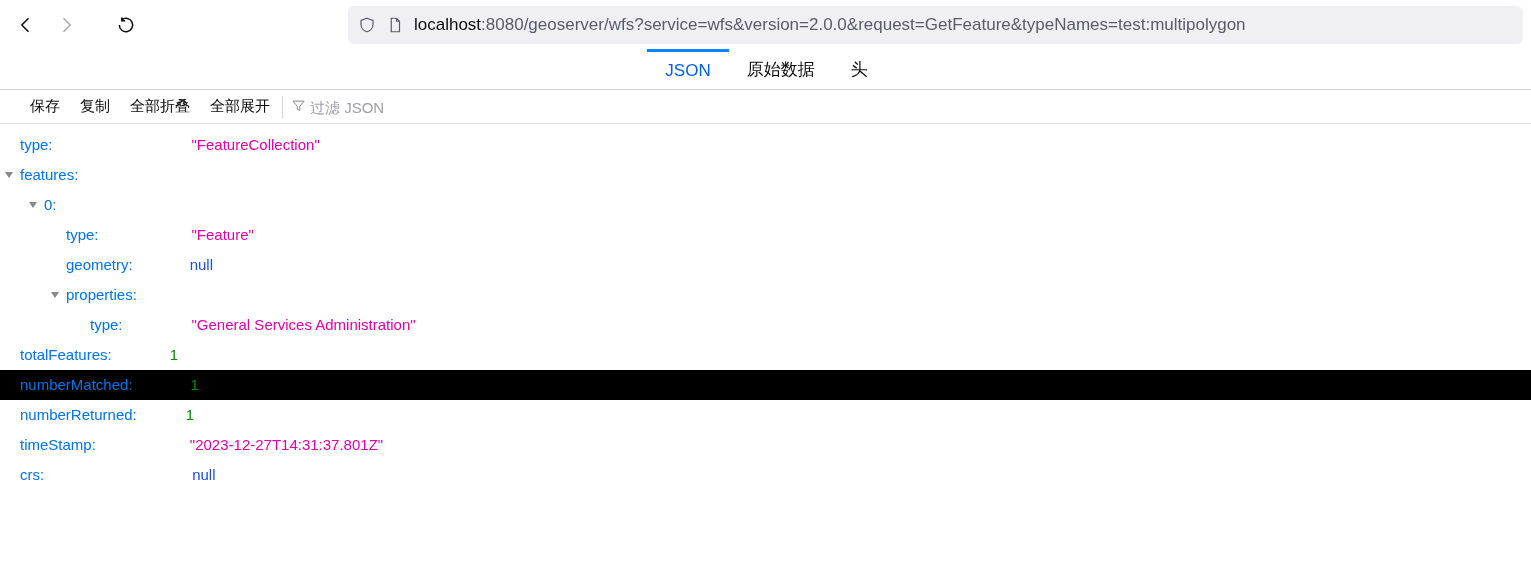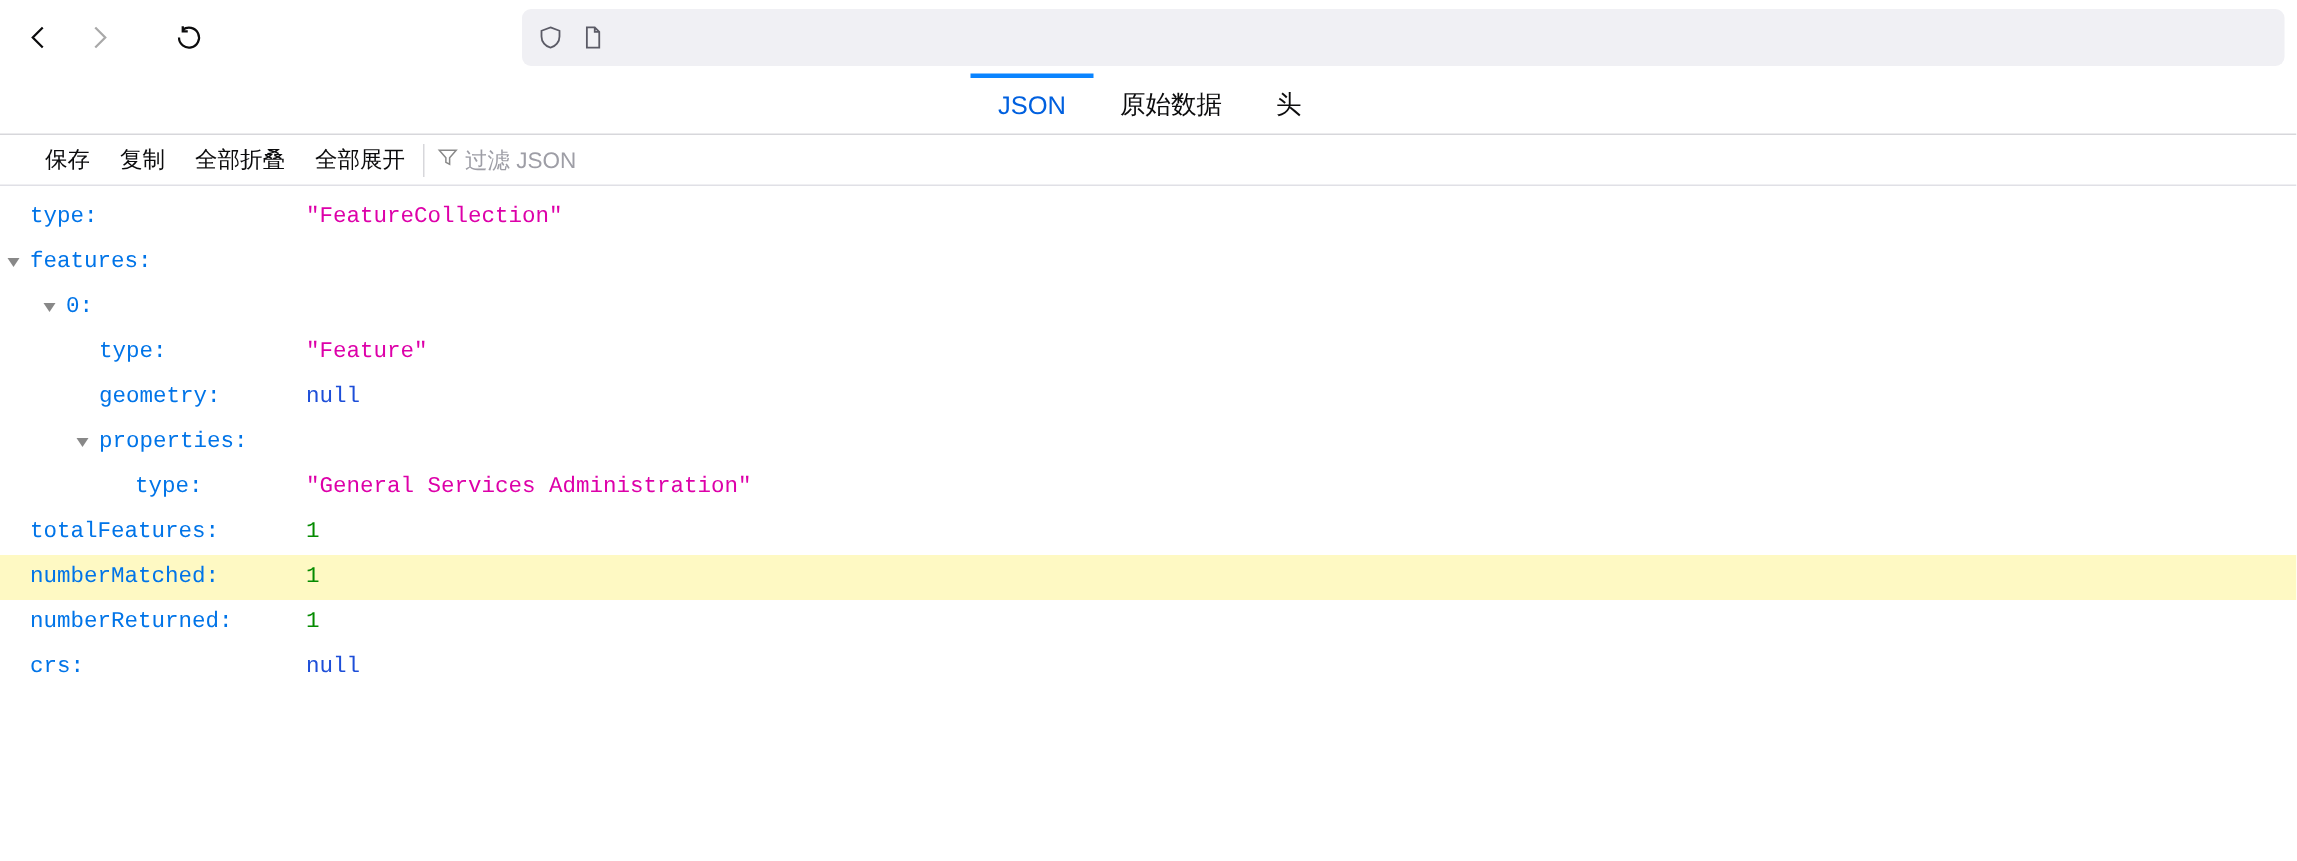--- a/index.html
+++ b/index.html
@@ -17,23 +17,23 @@
   .tabs { display: flex; align-items: flex-end; height: 40px; border-bottom: 1px solid #d7d7db; padding-left: 2px; justify-content: center; }
   .tab { padding: 9px 18px 8px; font-size: 17px; color: #0c0c0d; cursor: pointer; border-top: 3px solid transparent; }
   .tab.active { color: #0060df; border-top: 3px solid #0a84ff; }
   .actions { display: flex; align-items: center; height: 34px; border-bottom: 1px solid #e0e0e6; padding: 0 20px; gap: 0; font-size: 15px; }
   .action { padding: 6px 10px; cursor: pointer; color: #0c0c0d; }
   .divider { width: 1px; height: 22px; background: #d7d7db; margin: 0 2px; }
   .filter-wrap { display: flex; align-items: flex-end; padding: 0 6px; gap: 4px; color: #888; }
   .filter-icon svg { width: 15px; height: 15px; stroke: #888; stroke-width: 1.6; fill: none; }
   .filter-input { border: none; outline: none; font-size: 15px; background: transparent; width: 120px; }
   .filter-input::placeholder { color: #9e9ea6; }
-  .json-view { font-family: Liberation Mono, monospace; font-size: 15px; padding: 6px 0 12px; }
+  .json-view { font-family: Liberation Sans, sans-serif; font-size: 15px; padding: 6px 0 12px; }
   .row { display: flex; align-items: center; line-height: 30px; height: 30px; white-space: pre; }
-  .row.hl { background: #fef9c3; }
+  .row.hl { background: #000000; }
   .tw { display: inline-flex; align-items: center; width: 14px; height: 14px; cursor: pointer; margin-right: 2px; }
   .tw svg { width: 10px; height: 10px; fill: #888; }
   .key { color: #0074e8; }
   .str { color: #dd00a9; }
   .num { color: #058b00; }
   .nul { color: #1d4ed8; }
   .pad { display: inline-block; }
 </style>
 </head>
 <body>
@@ -57,20 +57,23 @@
   <div class="url-bar">
     <span class="url-icon">
       <svg viewBox="0 0 24 24">
           <path d="M12 3 L20 6 V11 C20 16 16.5 20 12 21 C7.5 20 4 16 4 11 V6 Z"></path>
         </svg>
     </span>
     <span class="url-icon">
       <svg viewBox="0 0 24 24">
           <path d="M7 3 H14 L18 7 V21 H7 Z M14 3 V7 H18"></path>
         </svg>
+    </span>
+    <span class="url-text">
+      <span class="host">localhost</span><span class="rest">:8080/geoserver/wfs?service=wfs&amp;version=2.0.0&amp;request=GetFeature&amp;typeNames=test:multipolygon</span>
     </span>
   </div>
 </div>
 
 <div class="tabs">
   <div class="tab active">JSON</div>
   <div class="tab">原始数据</div>
   <div class="tab">头</div>
 </div>
 
@@ -113,16 +116,17 @@
 
   <div class="row"><span class="pad" style="width:90px"></span><span class="key">type:</span><span class="pad val-gap" style="width: 68.9844px;"></span><span class="str">"General Services Administration"</span></div>
 
 
   <div class="row"><span class="pad" style="width:20px"></span><span class="key">totalFeatures:</span><span class="pad val-gap" style="width: 57.9688px;"></span><span class="num">1</span></div>
 
   <div class="row hl"><span class="pad" style="width:20px"></span><span class="key">numberMatched:</span><span class="pad val-gap" style="width: 57.9688px;"></span><span class="num">1</span></div>
 
   <div class="row"><span class="pad" style="width:20px"></span><span class="key">numberReturned:</span><span class="pad val-gap" style="width: 48.9688px;"></span><span class="num">1</span></div>
 
+  <div class="row"><span class="pad" style="width:20px"></span><span class="key">timeStamp:</span><span class="pad val-gap" style="width: 93.9844px;"></span><span class="str">"2023-12-27T14:31:37.801Z"</span></div>
 
   <div class="row"><span class="pad" style="width:20px"></span><span class="key">crs:</span><span class="pad val-gap" style="width: 147.984px;"></span><span class="nul">null</span></div>
 
 </div>
 
 </body></html>

